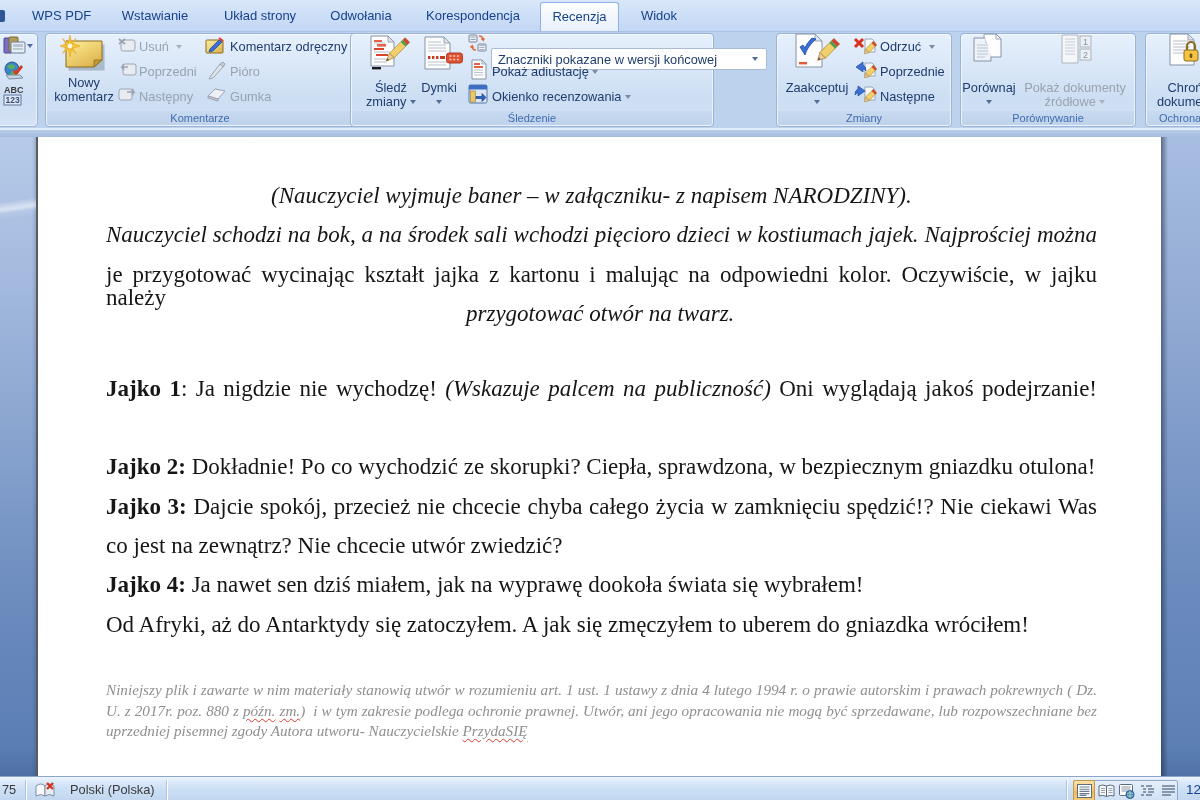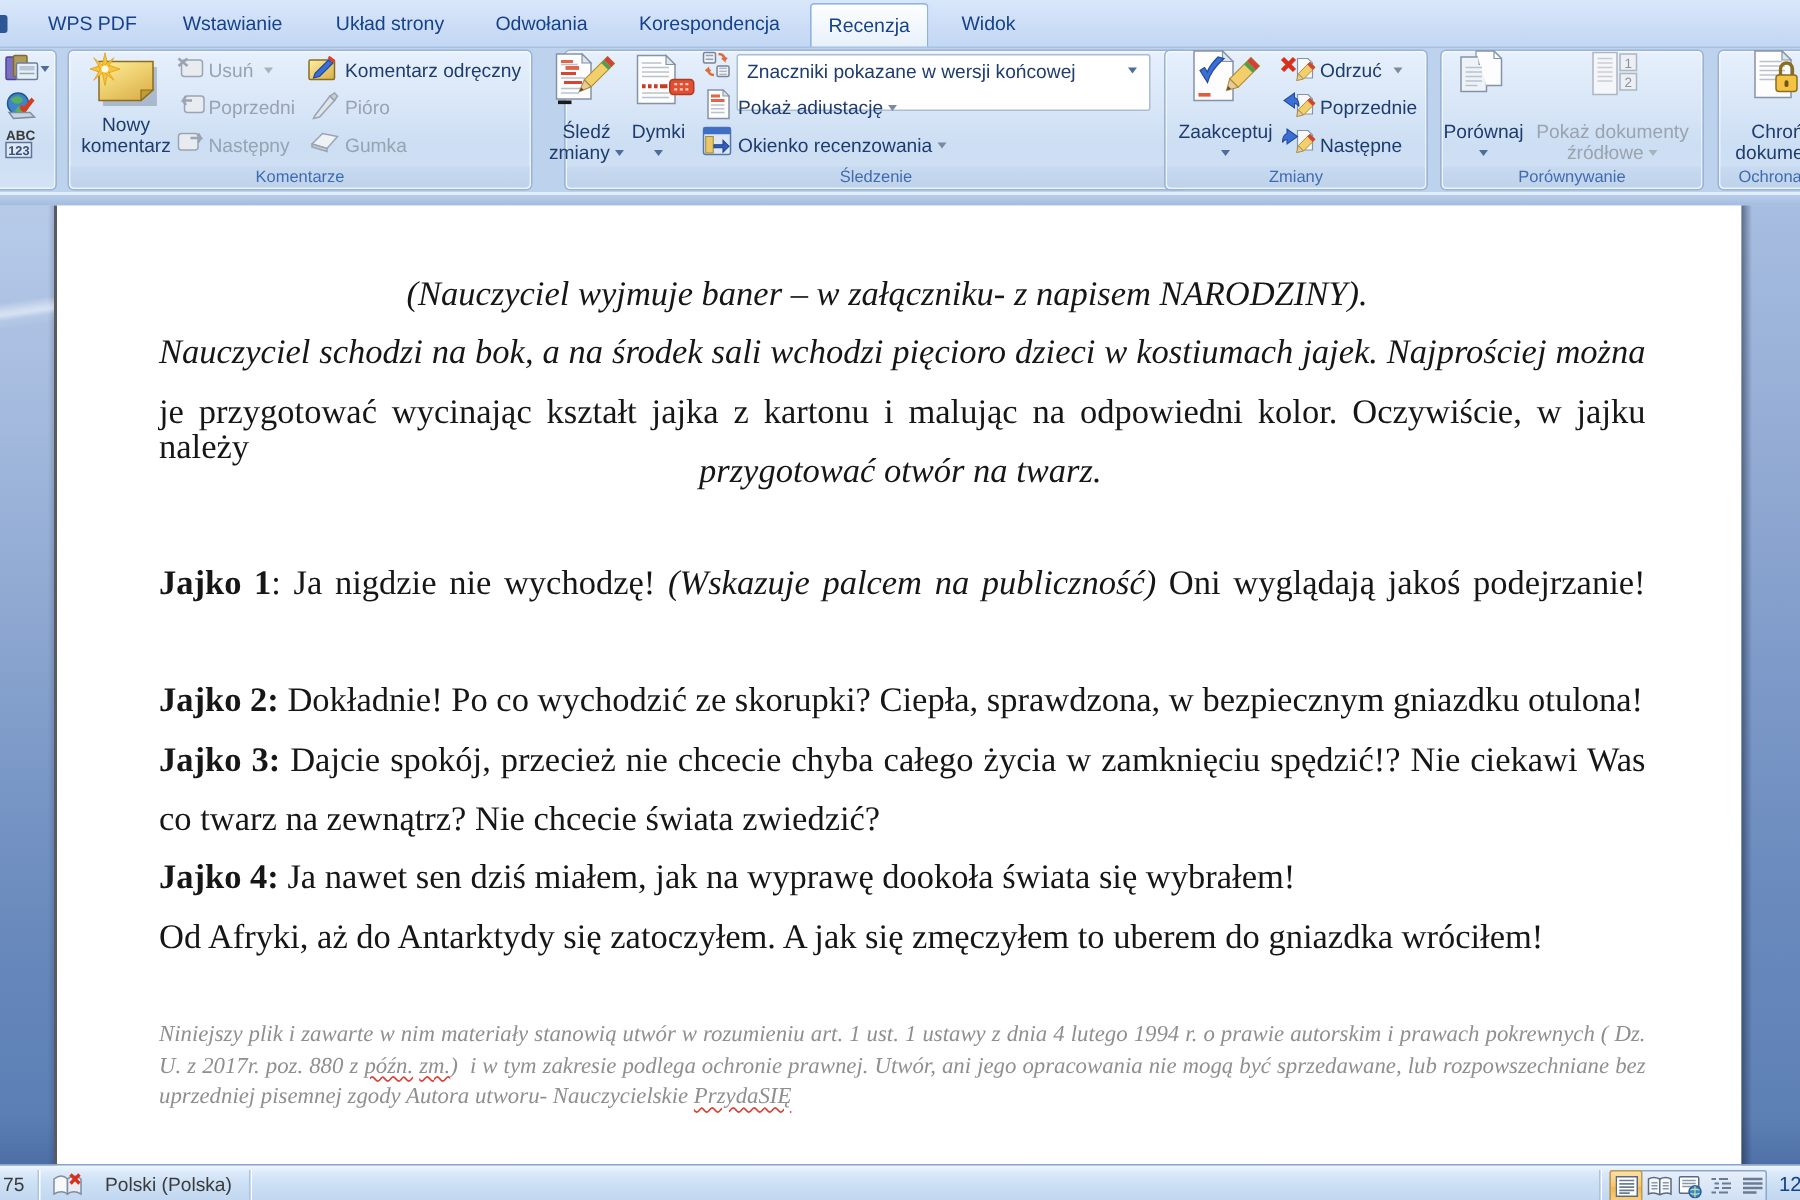--- a/index.html
+++ b/index.html
@@ -83,21 +83,21 @@
     <div id="activetab">Recenzja</div>
     <div style="position:absolute;left:0;top:10px;width:5px;height:12px;background:#2e5694;border-radius:0 2px 2px 0;"></div>
   </div>
 
   <div class="abs" style="left:0;top:31px;width:1200px;height:1px;background:#a8c2e4;"></div>
   <div id="ribbon">
     <div class="group" style="left:-30px;width:68px;"></div>
     <div class="group" style="left:45px;width:310px;">
         <div class="glabel">Komentarze</div>
       </div>
-    <div class="group" style="left:376px;width:416px;">
+    <div class="group" style="left:350px;width:364px;">
         <div class="glabel">Śledzenie</div>
       </div>
     <div class="group" style="left:776px;width:176px;">
         <div class="glabel">Zmiany</div>
       </div>
     <div class="group" style="left:960px;width:176px;">
         <div class="glabel">Porównywanie</div>
       </div>
     <div class="group" style="left:1145px;width:90px;">
         <div class="glabel" style="text-align:left;padding-left:12px;">Ochrona</div>
@@ -221,21 +221,21 @@
 
     <svg class="abs" style="left:468px;top:2px;" width="19" height="18" viewBox="0 0 19 18">
       <rect x="1" y="1" width="8" height="7" rx="1" fill="#eef1f5" stroke="#77839a"></rect>
       <line x1="2.5" y1="3" x2="7.5" y2="3" stroke="#94a2b4"></line>
         <line x1="2.5" y1="5.5" x2="7.5" y2="5.5" stroke="#94a2b4"></line>
       <rect x="10" y="10" width="8" height="7" rx="1" fill="#eef1f5" stroke="#77839a"></rect>
       <path d="M11.5 11.5 l5 0 M11.5 13.5 l5 0 M11.5 15.5 l5 0" stroke="#94a2b4" stroke-width="0.8"></path>
       <path d="M11 2 q4 0 4 4 l-1.6 -1.4 m1.6 1.4 l1.5 -1.6" stroke="#e06a3a" stroke-width="1.6" fill="none"></path>
       <path d="M8 16 q-4 0 -4 -4 l-1.5 1.4 m1.5 -1.4 l1.6 1.6" stroke="#e06a3a" stroke-width="1.6" fill="none"></path>
     </svg>
-    <div class="abs" style="left:491px;top:4px;width:276px;height:38px;background:#ffffff;border:1px solid #abbdd3;border-radius:2px;">
+    <div class="abs" style="left:491px;top:16px;width:276px;height:22px;background:#ffffff;border:1px solid #abbdd3;border-radius:2px;">
       <div style="position:absolute;left:6px;top:3px;font-size:12.8px;color:#1e3c6e;">Znaczniki pokazane w wersji końcowej</div>
       <div class="dn" style="position:absolute;right:8px;top:8px;"></div>
     </div>
     <svg class="abs" style="left:471px;top:27px;" width="17" height="21" viewBox="0 0 17 21">
       <path d="M1 1 L11 1 L15 5 L15 20 L1 20 Z" fill="#fdfdfd" stroke="#8593a6"></path>
       <path d="M11 1 L11 5 L15 5 Z" fill="#dfe5ec" stroke="#8593a6" stroke-width="0.7"></path>
       <rect x="3" y="4" width="6" height="2" fill="#e2654a"></rect>
         <rect x="3" y="7" width="9" height="2" fill="#e2654a"></rect>
       <line x1="3" y1="11" x2="12" y2="11" stroke="#b9c2cd"></line>
         <line x1="3" y1="13.5" x2="12" y2="13.5" stroke="#b9c2cd"></line>
@@ -349,21 +349,21 @@
 
   <div id="doctext" style="position:absolute;left:0;top:0;width:1200px;height:800px;pointer-events:none;">
     <div class="dline" style="left:271px;top:183.7px;font-style:italic;">(Nauczyciel wyjmuje baner – w załączniku- z napisem NARODZINY).</div>
     <div class="dline djust" style="left:106px;top:223.2px;font-style:italic;">Nauczyciel schodzi na bok, a na środek sali wchodzi pięcioro dzieci w kostiumach jajek. Najprościej można</div>
     <div class="dline djust" style="left:106px;top:262.7px;">je przygotować wycinając kształt jajka z kartonu i malując na odpowiedni kolor. Oczywiście, w jajku należy</div>
     <div class="dline" style="left:466px;top:302.2px;font-style:italic;">przygotować otwór na twarz.</div>
 
     <div class="dline djust" style="left:106px;top:376.7px;"><b>Jajko 1</b>: Ja nigdzie nie wychodzę! <i>(Wskazuje palcem na publiczność)</i> Oni wyglądają jakoś podejrzanie!</div>
     <div class="dline" style="left:106px;top:455.3px;"><b>Jajko 2:</b> Dokładnie! Po co wychodzić ze skorupki? Ciepła, sprawdzona, w bezpiecznym gniazdku otulona!</div>
     <div class="dline djust" style="left:106px;top:494.7px;"><b>Jajko 3:</b> Dajcie spokój, przecież nie chcecie chyba całego życia w zamknięciu spędzić!? Nie ciekawi Was</div>
-    <div class="dline" style="left:106px;top:533.9px;">co twarz na zewnątrz? Nie chcecie świata zwiedzić?</div>
+    <div class="dline" style="left:106px;top:533.9px;">co jest na zewnątrz? Nie chcecie utwór zwiedzić?</div>
     <div class="dline" style="left:106px;top:573.4px;"><b>Jajko 4:</b> Ja nawet sen dziś miałem, jak na wyprawę dookoła świata się wybrałem!</div>
     <div class="dline" style="left:106px;top:612.9px;">Od Afryki, aż do Antarktydy się zatoczyłem. A jak się zmęczyłem to uberem do gniazdka wróciłem!</div>
 
     <div class="footl fjust" style="left:106px;top:682.3px;">Niniejszy plik i zawarte w nim materiały stanowią utwór w rozumieniu art. 1 ust. 1 ustawy z dnia 4 lutego 1994 r. o prawie autorskim i prawach pokrewnych ( Dz.</div>
     <div class="footl fjust" style="left:106px;top:702.8px;">U. z 2017r. poz. 880 z <span class="sq">późn.</span> <span class="sq">zm.</span>)&nbsp; i w tym zakresie podlega ochronie prawnej. Utwór, ani jego opracowania nie mogą być sprzedawane, lub rozpowszechniane bez</div>
     <div class="footl" style="left:106px;top:723.3px;">uprzedniej pisemnej zgody Autora utworu- Nauczycielskie <span class="sq">PrzydaSIĘ</span></div>
   </div>
 
   <div id="statusbar">
     <div class="abs" style="left:2px;top:5px;">75</div>

